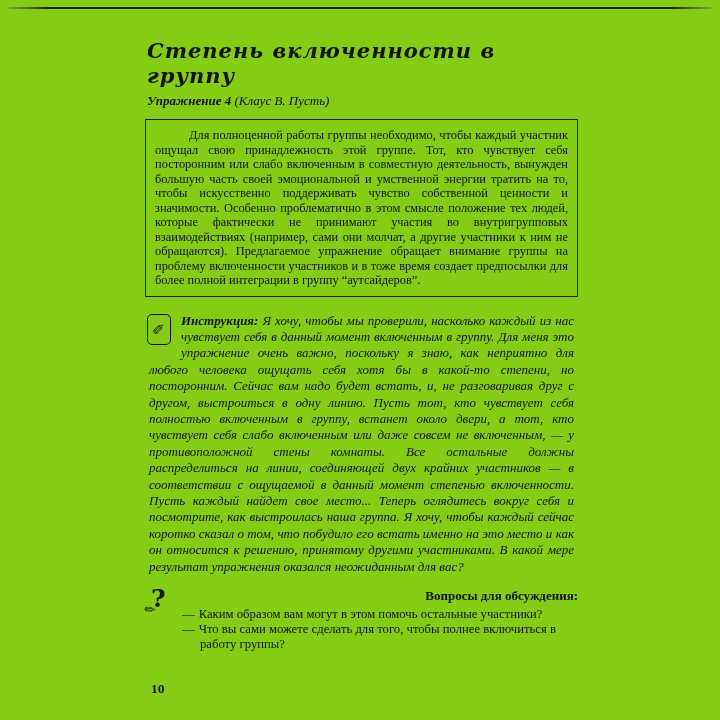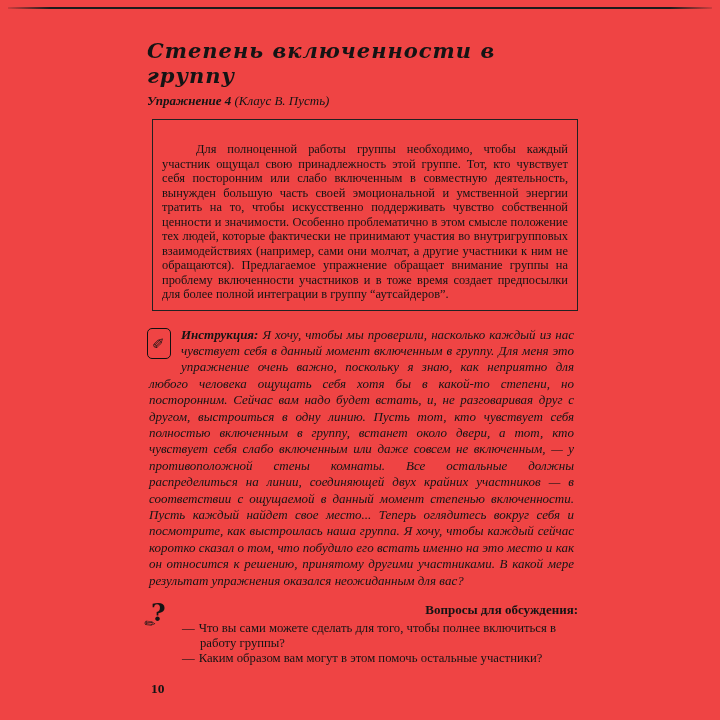--- a/index.html
+++ b/index.html
@@ -4,21 +4,21 @@
 <style>
   html, body {
     margin: 0;
     padding: 0;
     background: #ffffff;
   }
   .page {
     position: relative;
     width: 720px;
     height: 720px;
-    background: #ef4444;
+    background: #84cc16;
     color: #141414;
     font-family: "Liberation Serif", serif;
     overflow: hidden;
   }
   .top-rule {
     position: absolute;
     top: 7px;
     left: 8px;
     right: 8px;
     height: 2px;
@@ -44,22 +44,22 @@
     font-style: italic;
   }
   .ex-label {
     font-weight: bold;
   }
   .ex-author {
     font-weight: normal;
   }
   .intro-box {
     border: 1.4px solid #222;
-    padding: 22px 9px 8px 9px;
-    margin: 0 0 16px 7px;
+    padding: 8px 9px 8px 9px;
+    margin: 0 0 16px 0;
   }
   .intro-text {
     margin: 0;
     font-size: 12.4px;
     line-height: 14.5px;
     text-align: justify;
     text-indent: 34px;
   }
   .instruction-section {
     margin: 0 0 13px 0;
@@ -171,22 +171,22 @@
       </p>
     </div>
 
     <div class="questions-section">
       <span class="q-icon">
         <span class="q-mark">?</span>
         <span class="q-pencil">✎</span>
       </span>
       <div class="q-content">
         <div class="q-title">Вопросы для обсуждения:</div>
+        <div class="q-item"><span class="q-dash">—</span><span>Каким образом вам могут в этом помочь остальные участники?</span></div>
         <div class="q-item"><span class="q-dash">—</span><span>Что вы сами можете сделать для того, чтобы полнее включиться в работу группы?</span></div>
-        <div class="q-item"><span class="q-dash">—</span><span>Каким образом вам могут в этом помочь остальные участники?</span></div>
       </div>
     </div>
 
   </div>
 
   <div class="page-number">10</div>
 
 </div>
 
 </body></html>

